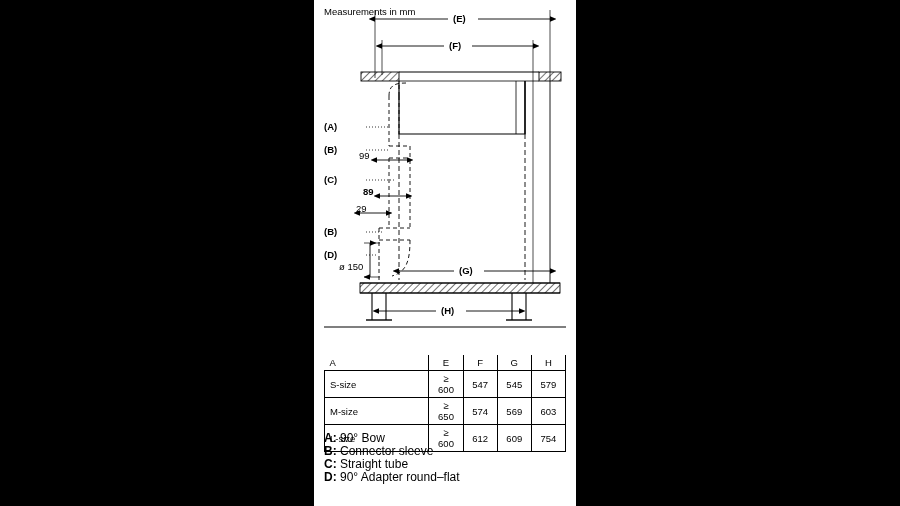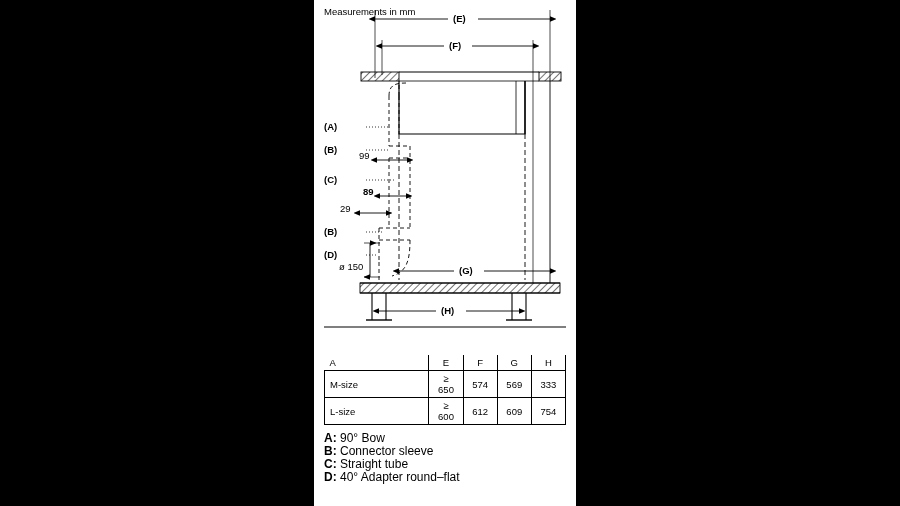--- a/index.html
+++ b/index.html
@@ -211,38 +211,45 @@
     <div class="lbl" style="left:127px; top:305px;">(H)</div>
 
     <div class="lbl" style="left:10px; top:121px;">(A)</div>
     <div class="lbl" style="left:10px; top:144px;">(B)</div>
     <div class="lbl" style="left:10px; top:174px;">(C)</div>
     <div class="lbl" style="left:10px; top:226px;">(B)</div>
     <div class="lbl" style="left:10px; top:249px;">(D)</div>
 
     <div class="txt" style="left:45px; top:150px;">99</div>
     <div class="txt" style="left:49px; top:186px;font-weight:bold;">89</div>
-    <div class="txt" style="left:26px; top:203px;">29</div>
+    <div class="txt" style="left:42px; top:203px;">29</div>
     <div class="txt" style="left:25px; top:261px;text-align:center;">ø 150</div>
 
     <table id="spec-table">
       <tbody>
           <tr class="head">
         <th class="lead">A</th>
         <th class="c num">E</th>
         <th class="c num">F</th>
         <th class="c num">G</th>
         <th class="c num">H</th>
       </tr>
       <tr>
+        <td class="lead">S-size</td>
+        <td class="num">≥ 600</td>
+        <td class="num">547</td>
+        <td class="num">545</td>
+        <td class="num">579</td>
+      </tr>
+      <tr>
         <td class="lead">M-size</td>
         <td class="num">≥ 650</td>
         <td class="num">574</td>
         <td class="num">569</td>
-        <td class="num">333</td>
+        <td class="num">603</td>
       </tr>
       <tr>
         <td class="lead">L-size</td>
         <td class="num">≥ 600</td>
         <td class="num">612</td>
         <td class="num">609</td>
         <td class="num">754</td>
       </tr>
     </tbody>
       </table>
@@ -255,18 +262,18 @@
       <div>
         <b>B:</b>
         <span>Connector sleeve</span>
       </div>
       <div>
         <b>C:</b>
         <span>Straight tube</span>
       </div>
       <div>
         <b>D:</b>
-        <span>40° Adapter round–flat</span>
+        <span>90° Adapter round–flat</span>
       </div>
     </div>
 
   </div>
 </div>
 
 </body></html>

